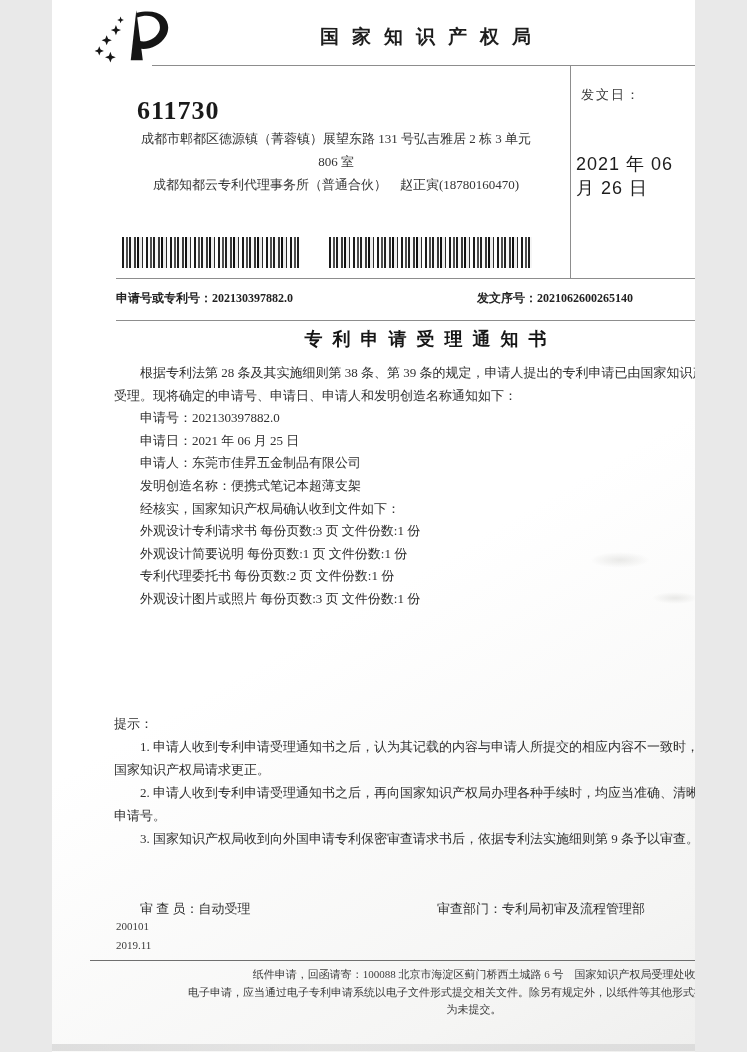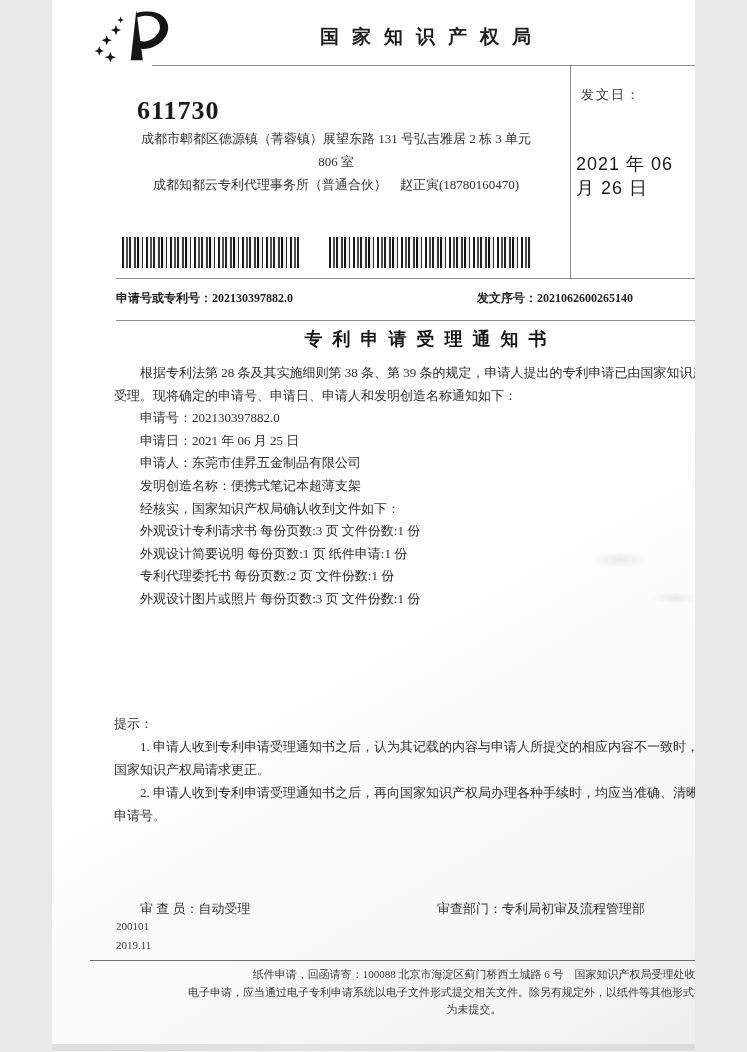--- a/index.html
+++ b/index.html
@@ -105,29 +105,30 @@
   <div class="doc-title">专利申请受理通知书</div>
 
   <div class="body-block">
     <p>根据专利法第 28 条及其实施细则第 38 条、第 39 条的规定，申请人提出的专利申请已由国家知识产权局受理。现将确定的申请号、申请日、申请人和发明创造名称通知如下：</p>
     <p><span>申请号：</span><span>202130397882.0</span></p>
     <p><span>申请日：</span><span>2021 年 06 月 25 日</span></p>
     <p><span>申请人：</span><span>东莞市佳昇五金制品有限公司</span></p>
     <p><span>发明创造名称：</span><span>便携式笔记本超薄支架</span></p>
     <p>经核实，国家知识产权局确认收到文件如下：</p>
     <p>外观设计专利请求书  每份页数:3 页  文件份数:1 份</p>
-    <p>外观设计简要说明  每份页数:1 页  纸件申请:1 份</p>
+    <p>外观设计简要说明  每份页数:1 页  文件份数:1 份</p>
     <p>专利代理委托书  每份页数:2 页  文件份数:1 份</p>
     <p>外观设计图片或照片  每份页数:3 页  文件份数:1 份</p>
   </div>
 
   <div class="hints">
     <p class="hint-label">提示：</p>
     <p>1. 申请人收到专利申请受理通知书之后，认为其记载的内容与申请人所提交的相应内容不一致时，可以向国家知识产权局请求更正。</p>
     <p>2. 申请人收到专利申请受理通知书之后，再向国家知识产权局办理各种手续时，均应当准确、清晰地写明申请号。</p>
+    <p>3. 国家知识产权局收到向外国申请专利保密审查请求书后，依据专利法实施细则第 9 条予以审查。</p>
   </div>
 
   <div class="signoff">
     <span class="examiner"><span>审 查 员：</span><span>自动受理</span></span>
     <span class="dept"><span>审查部门：</span><span>专利局初审及流程管理部</span></span>
   </div>
 
   <div class="hr" style="top:960px;left:38px;width:706px;background:#6f6f6f;"></div>
   <div class="footer-text f-codes">
     <div>200101</div>

